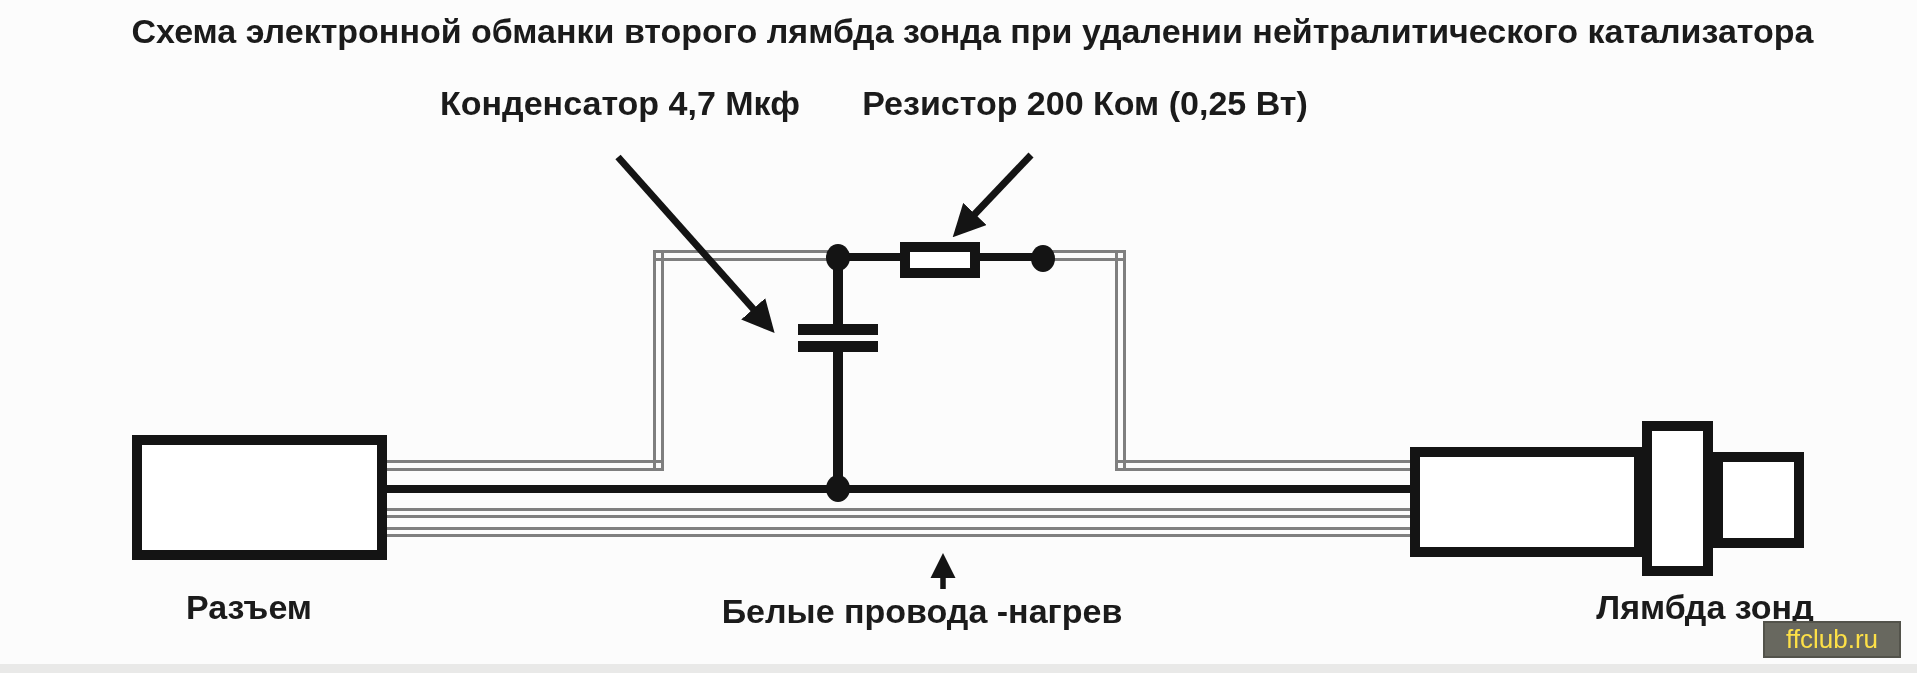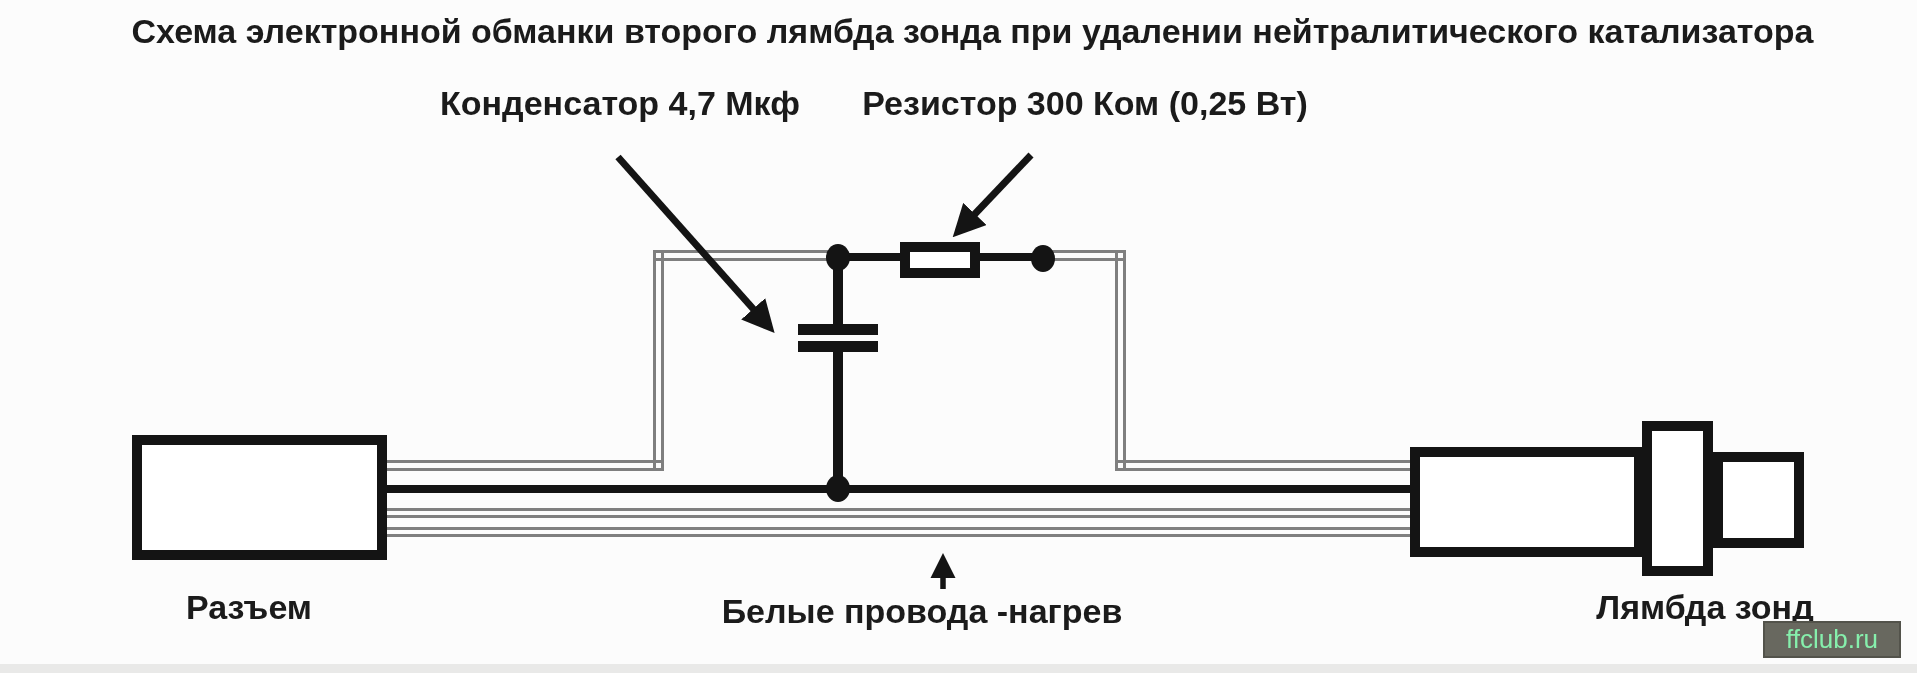--- a/index.html
+++ b/index.html
@@ -15,34 +15,34 @@
   .lbl{font-size:34px;}
   
   .hdbl{height:11px;border-top:3px solid #7f7f7f;border-bottom:3px solid #7f7f7f;background:transparent;z-index:1;}
   .vdbl{width:11px;border-left:3px solid #7f7f7f;border-right:3px solid #7f7f7f;background:transparent;z-index:1;}
   .blk{background:#141414;z-index:2;}
   .node{width:24px;height:27px;border-radius:50%;background:#141414;z-index:4;}
   .obox{border:10px solid #141414;background:#ffffff;}
   .svg-overlay{left:0;top:0;z-index:5;pointer-events:none;}
   .watermark{
     left:1763px;top:621px;width:138px;height:37px;
-    background:#68685f;border:2px solid #53534b;color:#86efac;
+    background:#68685f;border:2px solid #53534b;color:#fde047;
     font-size:26px;line-height:33px;text-align:center;font-weight:400;z-index:6;
     font-family:"Liberation Sans", sans-serif;
   }
   .edge-strip{left:0;top:664px;width:1917px;height:9px;background:#e3e3e1;opacity:.75;z-index:0;}
 </style>
 </head>
 <body>
 
 <div class="canvas">
 
   <div class="abs txt title">Схема электронной обманки второго лямбда зонда при удалении нейтралитического катализатора</div>
   <div class="abs txt lbl" style="left:380px;top:84px;width:480px;">Конденсатор 4,7 Мкф</div>
-  <div class="abs txt lbl" style="left:845px;top:84px;width:480px;">Резистор 300 Ком (0,25 Вт)</div>
+  <div class="abs txt lbl" style="left:845px;top:84px;width:480px;">Резистор 200 Ком (0,25 Вт)</div>
   <div class="abs txt lbl" style="left:672px;top:592px;width:500px;">Белые провода -нагрев</div>
   <div class="abs txt lbl" style="left:109px;top:588px;width:280px;">Разъем</div>
   <div class="abs txt lbl" style="left:1505px;top:588px;width:400px;">Лямбда зонд</div>
 
   <div class="abs hdbl" style="left:387px;top:460px;width:277px;"></div>
   <div class="abs vdbl" style="left:653px;top:250px;height:221px;"></div>
   <div class="abs hdbl" style="left:653px;top:250px;width:190px;"></div>
   <div class="abs hdbl" style="left:1043px;top:250px;width:83px;"></div>
   <div class="abs vdbl" style="left:1115px;top:250px;height:221px;"></div>
   <div class="abs hdbl" style="left:1115px;top:460px;width:304px;"></div>

